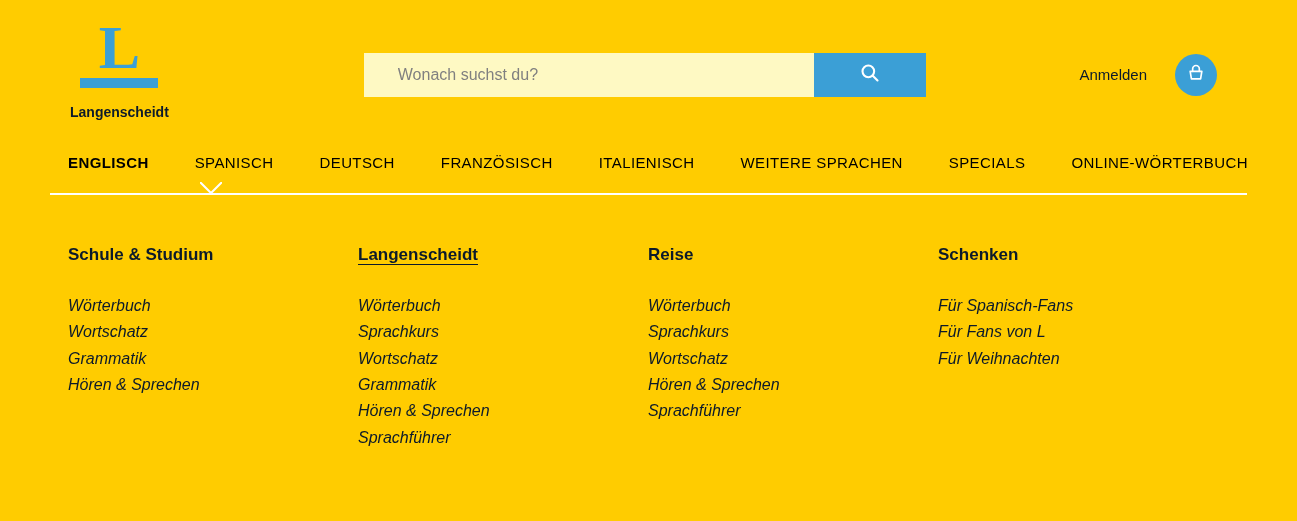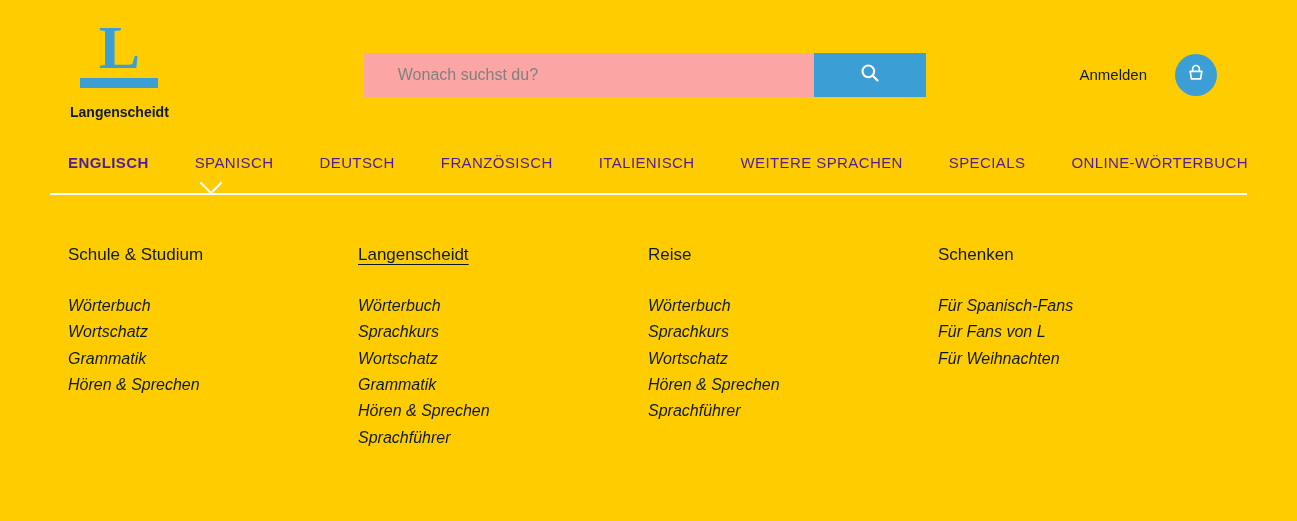--- a/index.html
+++ b/index.html
@@ -50,21 +50,21 @@
     margin-top: 10px;
     height: 44px;
   }
   .search-input {
     width: 450px;
     height: 44px;
     border: none;
     padding: 0 18px 0 34px;
     font-size: 16px;
     color: #555;
-    background: #fca5a5;
+    background: #fef9c3;
   }
   .search-input::placeholder { color: #808080; }
   .search-btn {
     width: 112px;
     height: 44px;
     background: #3b9fd6;
     border: none;
     display: flex;
     align-items: center;
     justify-content: center;
@@ -100,21 +100,21 @@
     display: flex;
     gap: 46px;
     padding-left: 18px;
     border-bottom: 2px solid #fff;
     position: relative;
     padding-bottom: 22px;
   }
   .nav-item {
     font-size: 15px;
     letter-spacing: 0.4px;
-    color: #4c1d95;
+    color: #000000;
     cursor: pointer;
     white-space: nowrap;
   }
   .nav-item.active {
     font-weight: bold;
   }
   .nav-indicator {
     position: absolute;
     left: 150px;
     bottom: -11px;
@@ -127,21 +127,21 @@
     display: flex;
     padding-top: 50px;
     padding-left: 18px;
     gap: 0;
   }
   .col {
     width: 290px;
   }
   .col-head {
     font-size: 17px;
-    font-weight: normal;
+    font-weight: bold;
     color: #0c1a2b;
     margin-bottom: 28px;
     display: inline-block;
   }
   .col-head.active {
     text-decoration: underline;
     text-underline-offset: 4px;
   }
   .col ul { list-style: none; }
   .col li {

